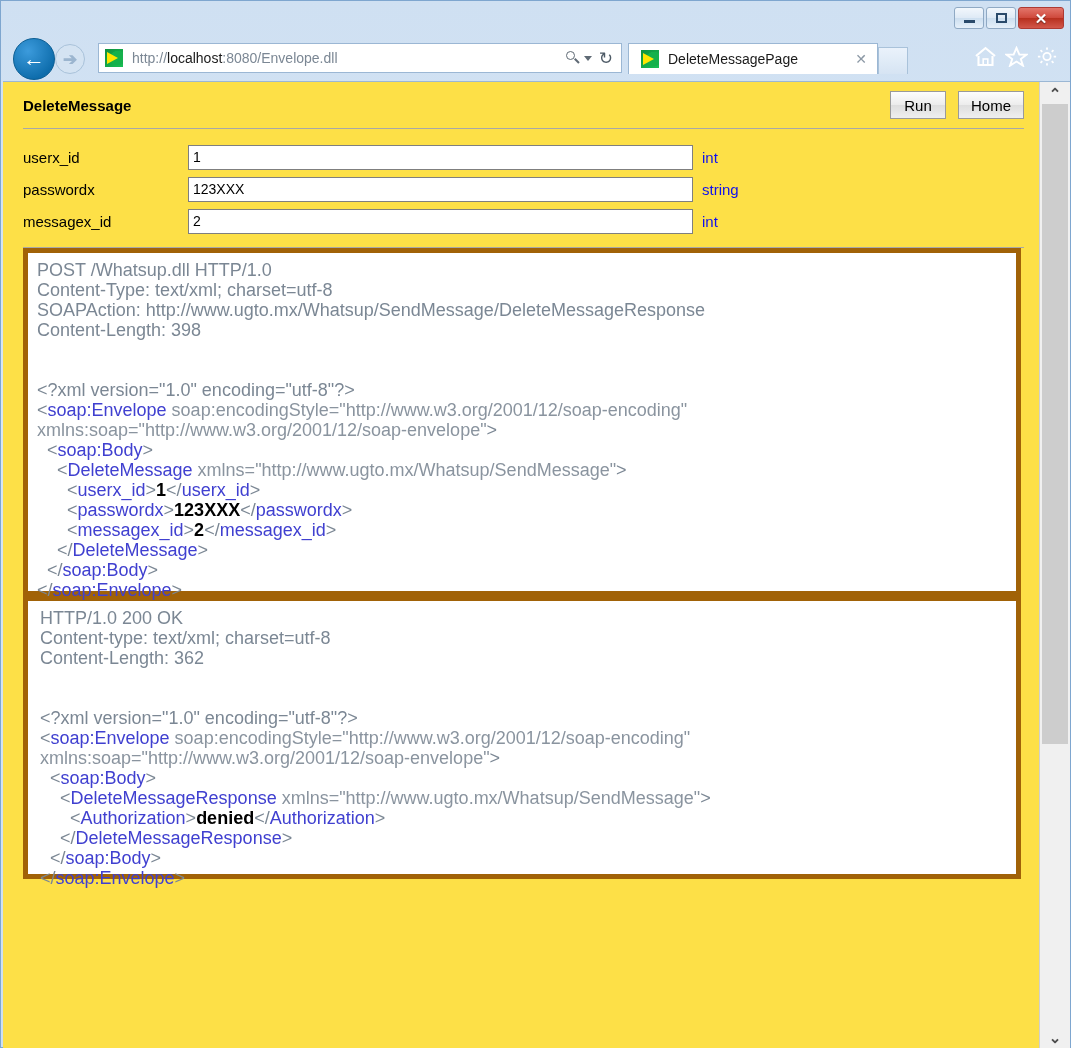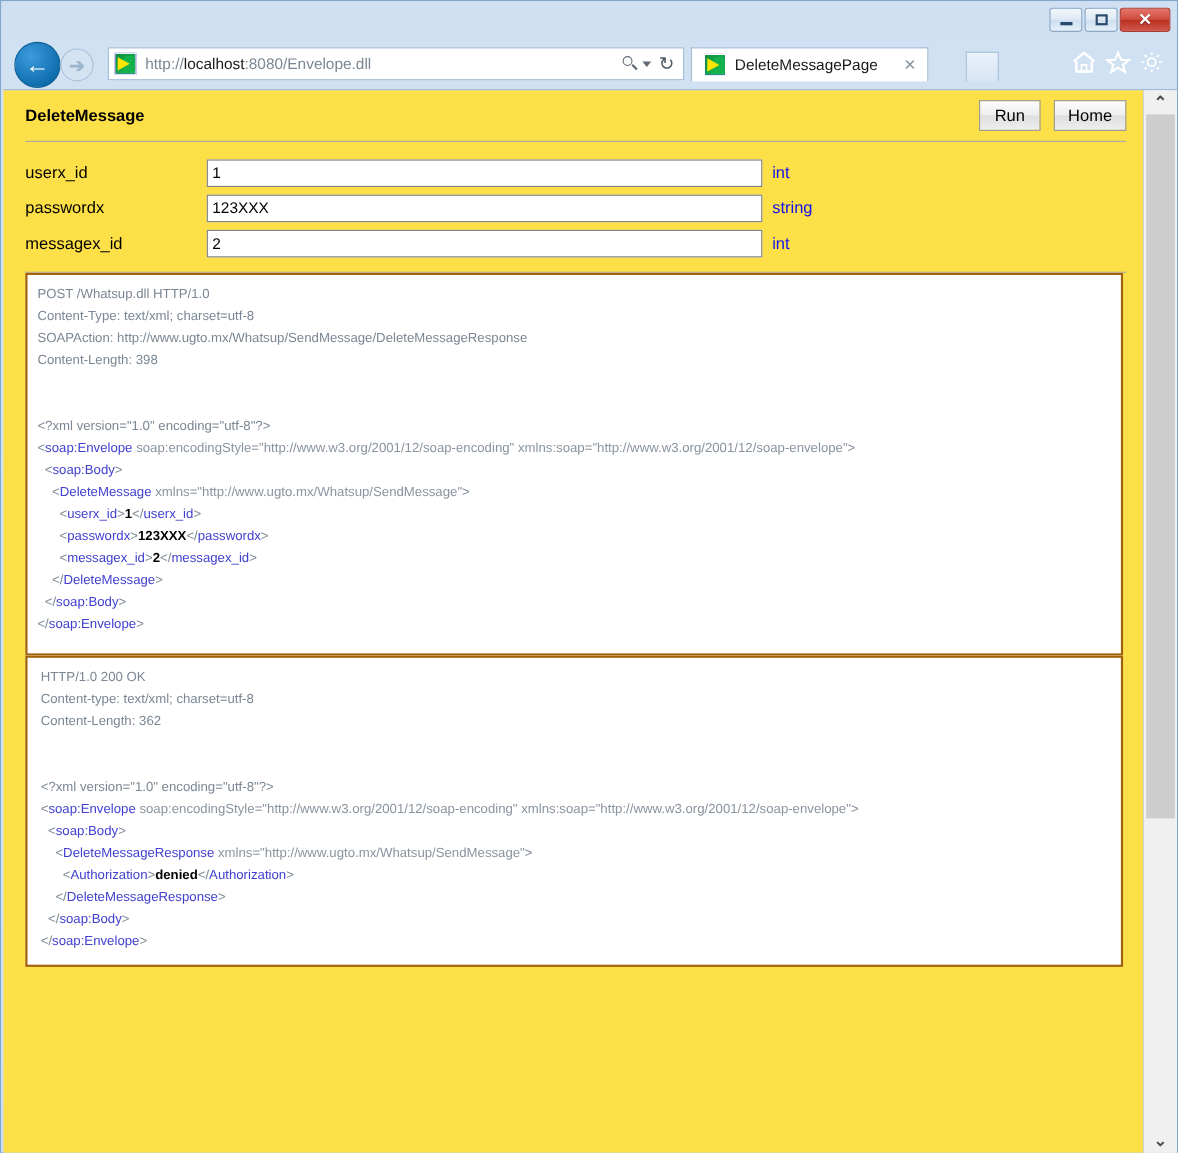--- a/index.html
+++ b/index.html
@@ -199,21 +199,21 @@
     color: #4d5a66;
     line-height: 1;
     margin-left: 4px;
   }
 
   
   .tab {
     position: absolute;
     left: 627px;
     top: 8px;
-    width: 216px;
+    width: 250px;
     height: 31px;
     box-sizing: border-box;
     background: #ffffff;
     border: 1px solid #9bb7d4;
     border-bottom: none;
     display: flex;
     align-items: center;
     padding: 0 6px;
   }
   .tab-title {
@@ -354,24 +354,24 @@
 
   .section-label {
     font-size: 15px;
     color: #5a6472;
     margin: 0 0 4px 20px;
   }
 
   .codebox {
     margin: 0 19px 0 20px;
     background: #ffffff;
-    border: 2px solid #a16207;
+    border: 5px solid #a16207;
     padding: 7px 9px 9px 9px;
     font-family: "Liberation Sans", sans-serif;
-    font-size: 12px;
+    font-size: 18px;
     line-height: 20px;
     color: #7b8794;
     white-space: pre-wrap;
     word-break: break-word;
     box-sizing: border-box;
   }
   .codebox.request { height: 348px; }
   .codebox.response { height: 283px; padding-left: 12px; }
 
   .blank-line { display: block; height: 20px; }

